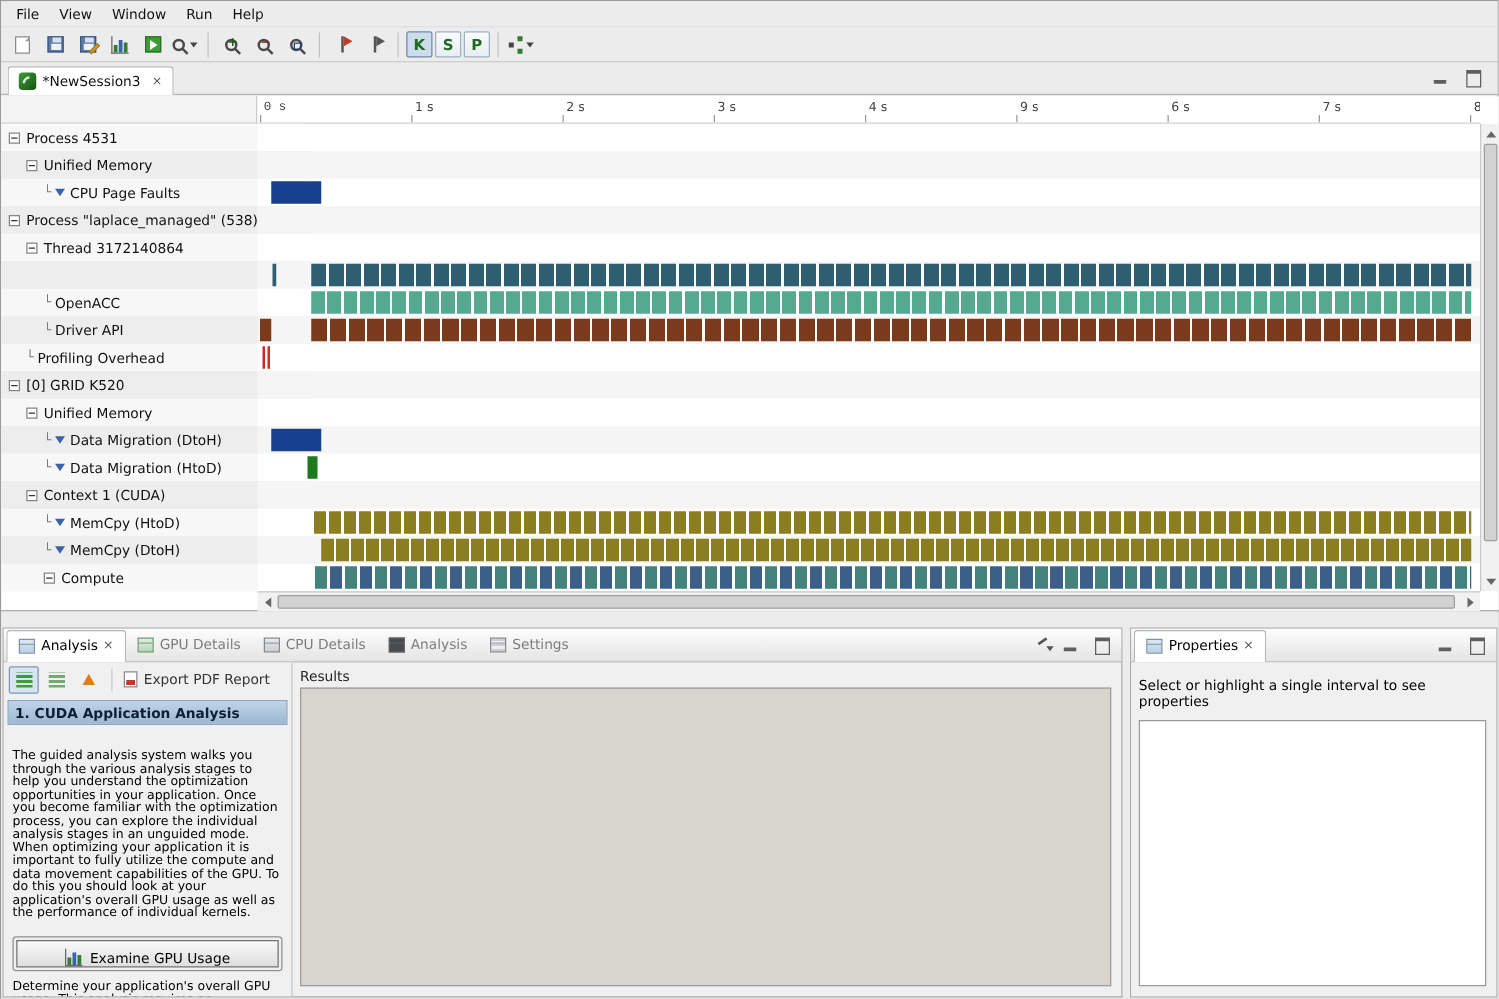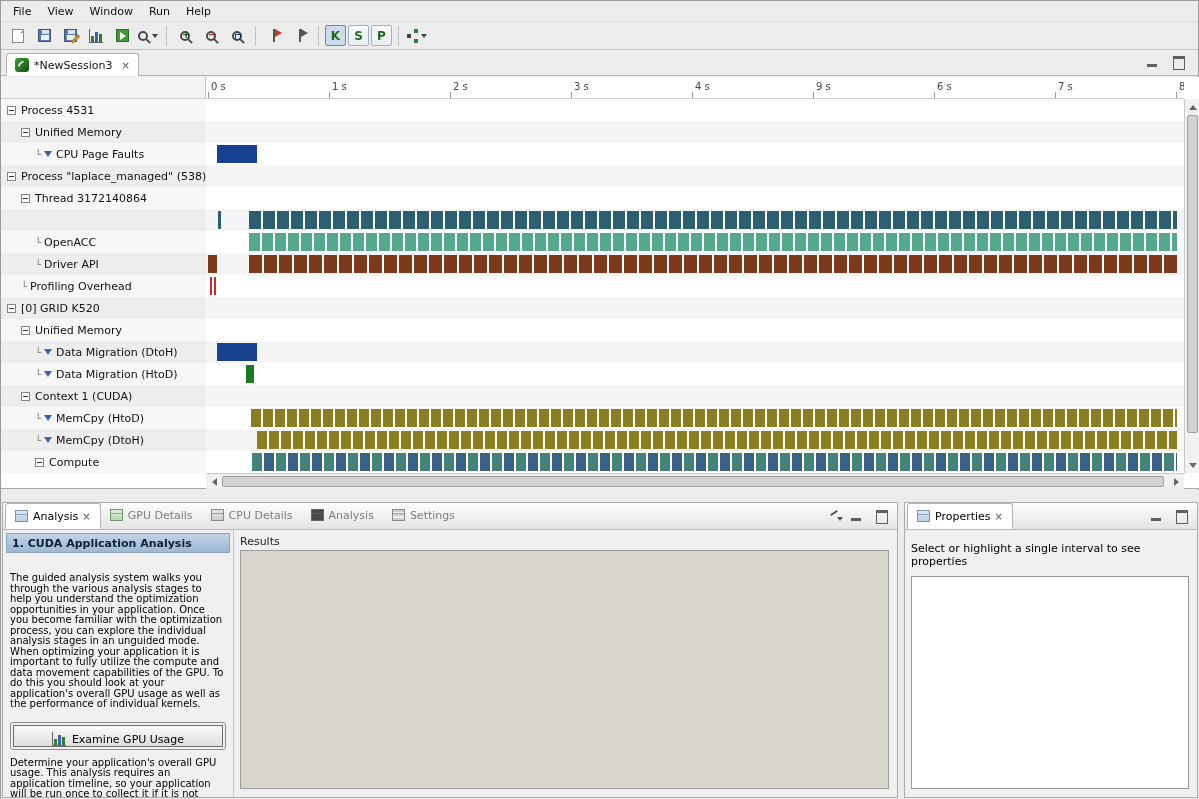--- a/index.html
+++ b/index.html
@@ -99,21 +99,21 @@
   .arr-up    { border-left:4px solid transparent; border-right:4px solid transparent; border-bottom:5px solid #666; }
   .arr-down  { border-left:4px solid transparent; border-right:4px solid transparent; border-top:5px solid #666; }
   .arr-left  { border-top:4px solid transparent; border-bottom:4px solid transparent; border-right:5px solid #666; }
   .arr-right { border-top:4px solid transparent; border-bottom:4px solid transparent; border-left:5px solid #666; }
 
   
   .bottom { position:absolute; top:489px; left:0; width:1199px; height:310px; background:#ececec; }
   .view { position:absolute; border:1px solid #ababab; background:#f0f0f0; }
   .analysis-view { left:1px; top:12px; width:896px; height:296px; }
   .props-view { left:903px; top:12px; width:294px; height:296px; }
-  .view-tabbar { height:27px; display:flex; align-items:flex-end; background:linear-gradient(#fdfdfd,#e4e4e4);
+  .view-tabbar { height:27px; display:flex; align-items:center; background:linear-gradient(#fdfdfd,#e4e4e4);
                  border-bottom:1px solid #b9b9b9; position:relative; padding-left:2px; }
   .ptab { display:flex; align-items:center; height:26px; padding:0 9px; color:#7d7d7d; cursor:default; }
   .ptab.active { background:#fff; border:1px solid #b4b4b4; border-bottom:1px solid #fff;
                  border-radius:3px 3px 0 0; color:#000; margin-top:1px; }
   .ptab-label { font-size:11px; }
   .t-ic { width:13px; height:12px; margin-right:5px; border:1px solid #7f93a8; flex:none;
           background:linear-gradient(#dce8f4,#b9cfe4); position:relative; }
   .t-ic::after { content:""; position:absolute; left:0; top:3px; width:100%; height:1px; background:rgba(90,110,140,.55); }
   .ic-gpu-details { border-color:#6d9a6d; background:linear-gradient(#ddeedd,#b9d7b9); }
   .ic-cpu-details { border-color:#8a8a8a; background:linear-gradient(#e8e8e8,#cfcfcf); }
@@ -232,21 +232,21 @@
     <div class="editor-controls">
       <span class="wc wc-min"></span>
       <span class="wc wc-max"></span>
     </div>
   </div>
 
   <div class="timeline">
     <div class="tl-corner"></div>
     <div class="tl-ruler">
         <div class="tickline" style="left: 2px;"></div>
-        <div class="tick" style="left: 5px;">0 s</div>
+        <div class="tick" style="left: 5px; font-family: Liberation Mono, monospace;">0 s</div>
         <div class="tickline" style="left: 123px;"></div>
         <div class="tick" style="left: 126px;">1 s</div>
         <div class="tickline" style="left: 244px;"></div>
         <div class="tick" style="left: 247px;">2 s</div>
         <div class="tickline" style="left: 365px;"></div>
         <div class="tick" style="left: 368px;">3 s</div>
         <div class="tickline" style="left: 486px;"></div>
         <div class="tick" style="left: 489px;">4 s</div>
         <div class="tickline" style="left: 607px;"></div>
         <div class="tick" style="left: 610px;">9 s</div>
@@ -420,20 +420,36 @@
             </div>
           </div>
         <div class="tab-controls">
           <span class="i-viewmenu"></span>
           <span class="wc wc-min"></span>
           <span class="wc wc-max"></span>
         </div>
       </div>
       <div class="analysis-body">
         <div class="left-col">
+          <div class="panel-toolbar">
+            <span class="a-btn pressed">
+                <span class="i-list"></span>
+              </span>
+            <span class="a-btn">
+                <span class="i-list dim"></span>
+              </span>
+            <span class="a-btn">
+                <span class="i-uparrow"></span>
+              </span>
+            <span class="asep"></span>
+            <span class="pdf-btn">
+              <span class="i-pdf"></span>
+              <span>Export PDF Report</span>
+            </span>
+          </div>
           <div class="left-scroll">
             <div class="section-header">1. CUDA Application Analysis</div>
             <div class="section-desc">The guided analysis system walks you through the various analysis stages to help you understand the optimization opportunities in your application. Once you become familiar with the optimization process, you can explore the individual analysis stages in an unguided mode. When optimizing your application it is important to fully utilize the compute and data movement capabilities of the GPU. To do this you should look at your application's overall GPU usage as well as the performance of individual kernels.</div>
             <div class="examine-wrap">
               <div class="examine-btn">
                 <span class="i-chart">
                     <i></i>
                     <i></i>
                     <i></i>
                   </span>

